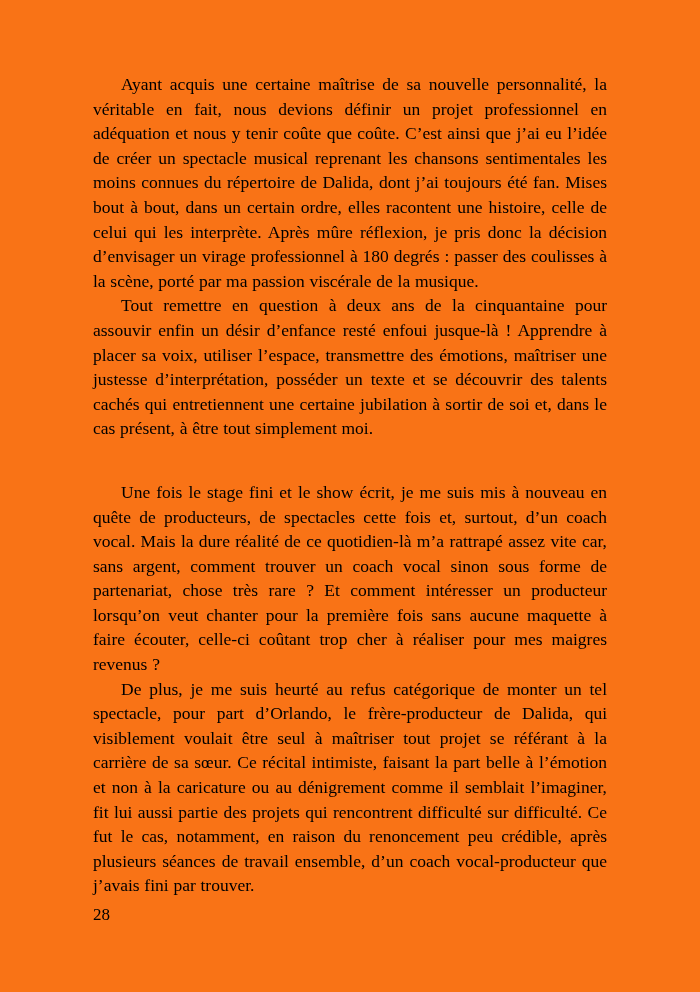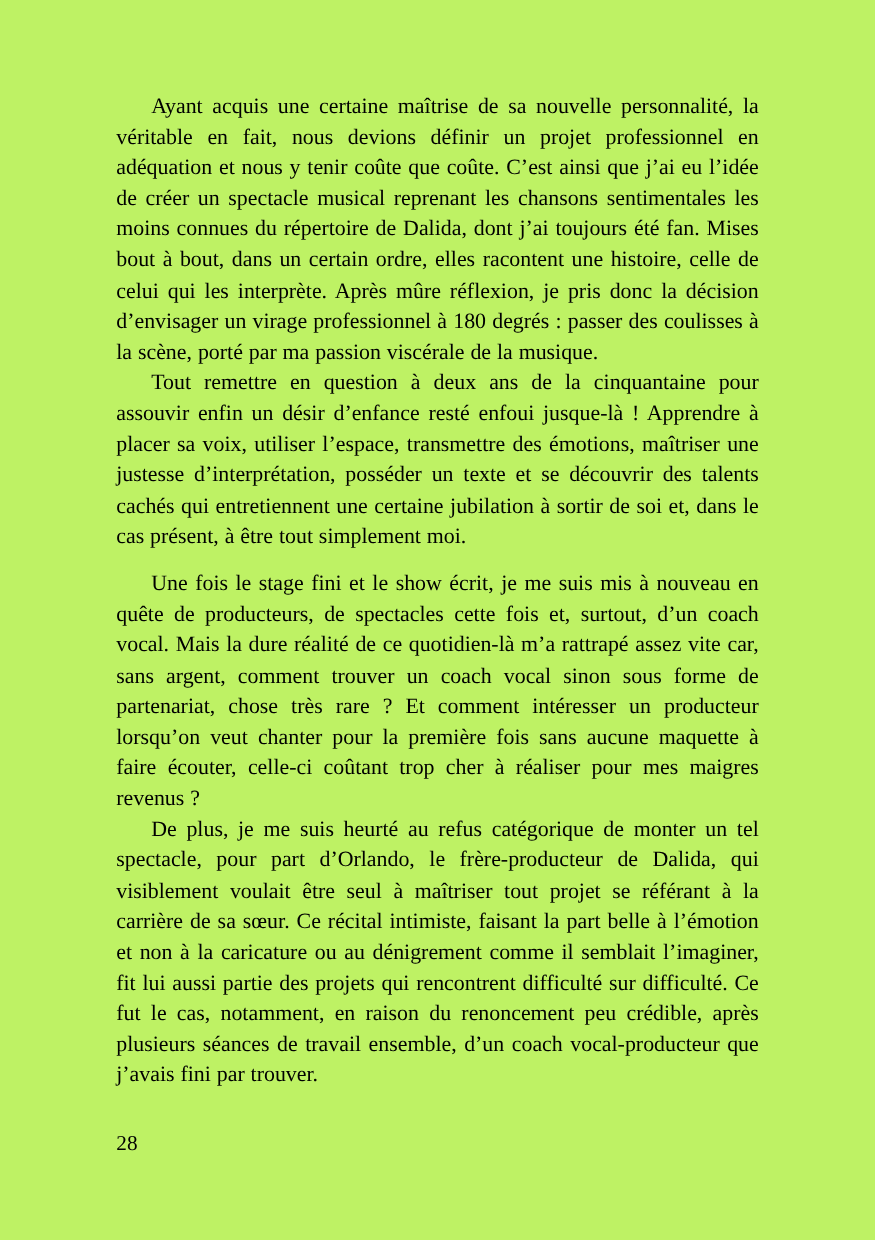--- a/index.html
+++ b/index.html
@@ -4,42 +4,42 @@
 <style>
   html, body {
     margin: 0;
     padding: 0;
     background: #ffffff;
   }
   .page {
     position: relative;
     width: 700px;
     height: 992px;
-    background: #bef264;
+    background: #f97316;
     overflow: hidden;
     font-family: "Liberation Serif", "DejaVu Serif", serif;
     color: #000000;
   }
   .text-block {
     position: absolute;
     left: 93px;
     top: 72px;
     width: 514px;
   }
   .para {
     margin: 0;
     font-size: 17.5px;
     line-height: 24.6px;
     text-align: justify;
     text-indent: 28px;
     word-spacing: 0.02em;
     hyphens: none;
   }
   .gap-before {
-    margin-top: 13px;
+    margin-top: 39px;
   }
   .page-number {
     position: absolute;
     left: 93px;
     top: 903px;
     font-size: 17px;
     line-height: 24px;
     text-align: right;
   }
 </style>

